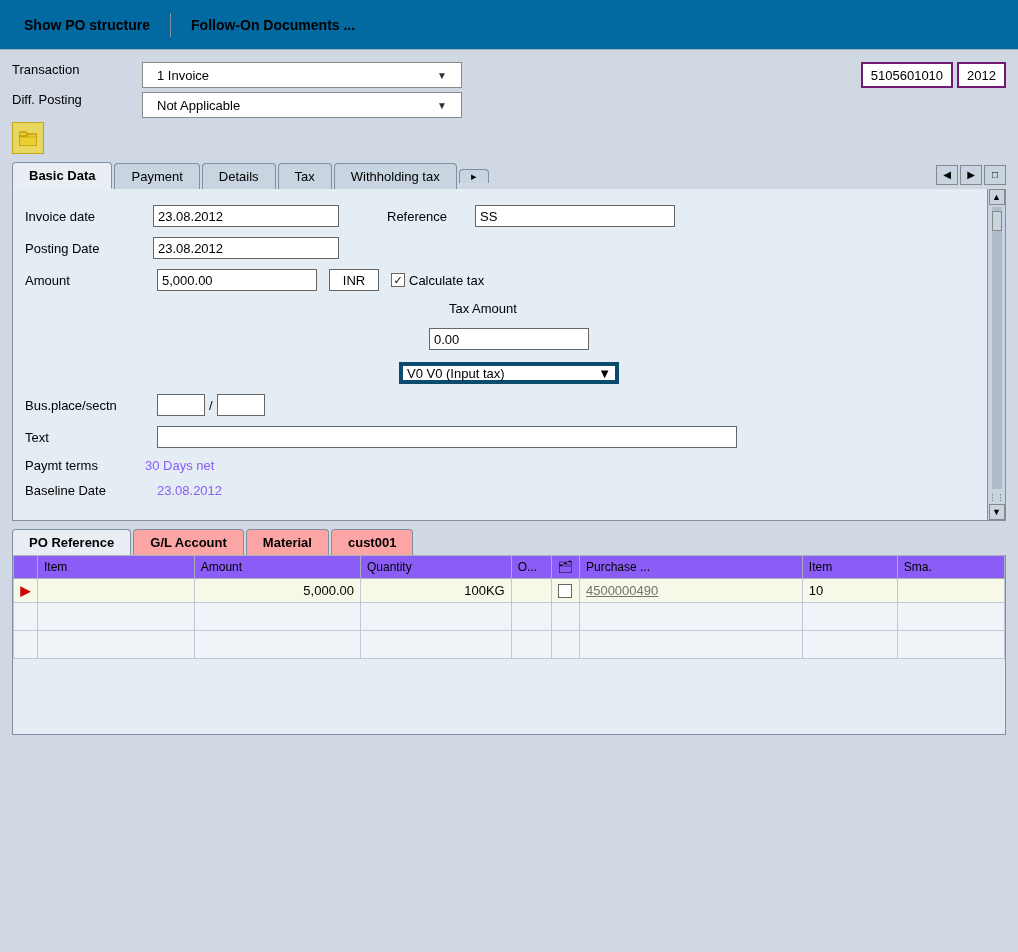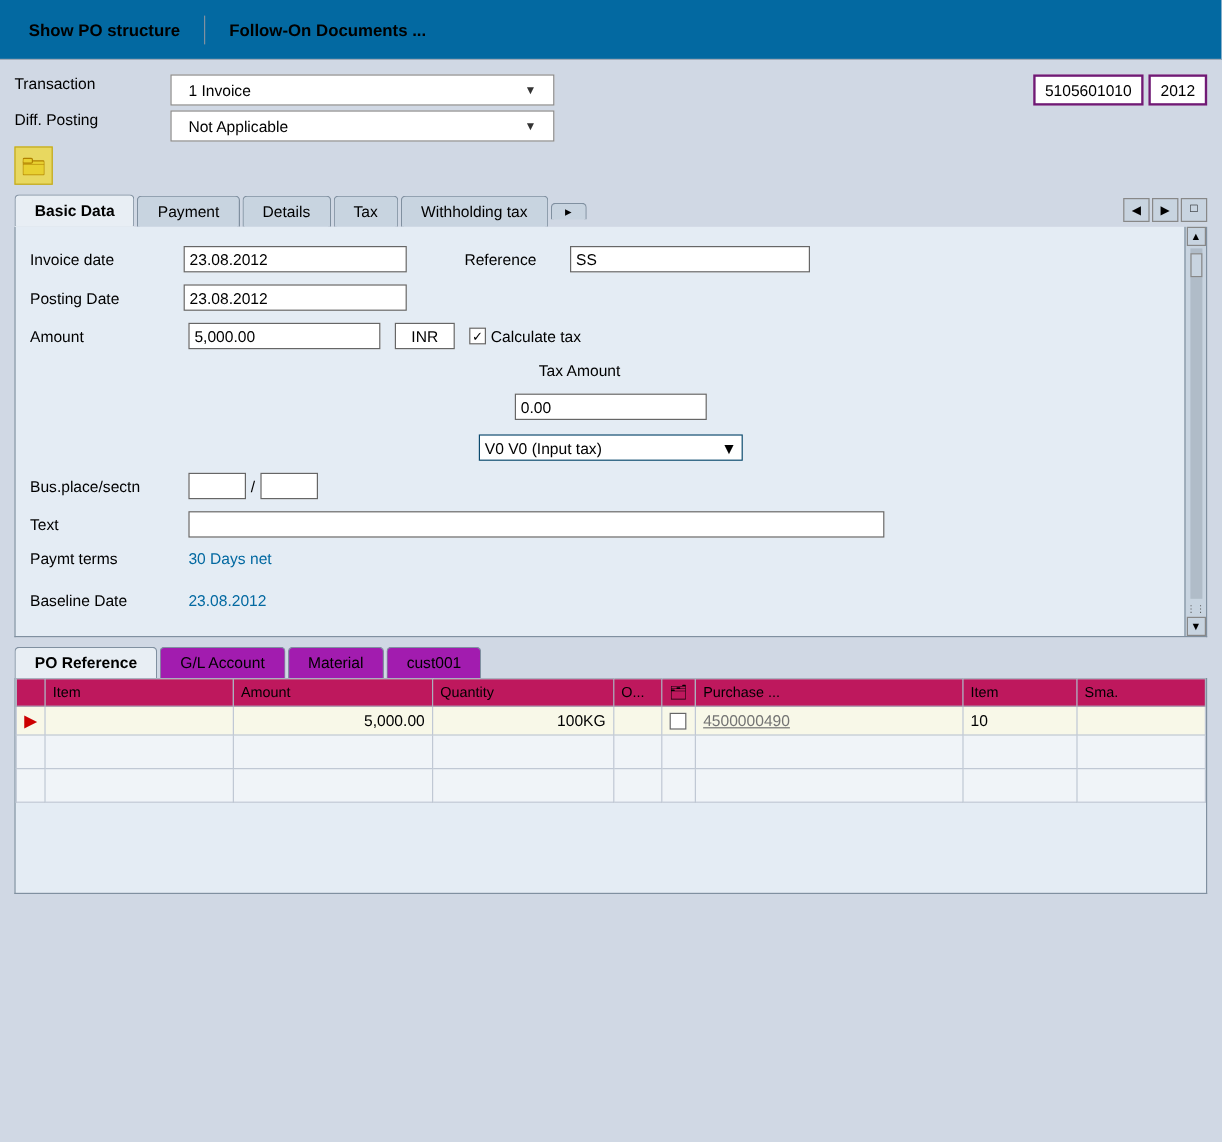--- a/index.html
+++ b/index.html
@@ -209,21 +209,21 @@
       background: #fff;
       display: inline-flex;
       align-items: center;
       justify-content: center;
       font-size: 11px;
     }
 
     .tax-dropdown {
       display: flex;
       align-items: center;
-      border: 1px solid #0c4a6e;
+      border: 4px solid #0c4a6e;
       background: #fff;
       height: 22px;
       padding: 0 4px;
       font-size: 13px;
       width: 220px;
       justify-content: space-between;
     }
 
     .bus-place-row {
       display: flex;
@@ -246,21 +246,21 @@
       border: 1px solid #666;
       background: #fff;
       height: 22px;
       padding: 0 4px;
       font-size: 13px;
       width: 580px;
     }
 
     .static-value {
       font-size: 13px;
-      color: #0369a1;
+      color: #8b5cf6;
     }
 
     
     .scroll-area {
       position: absolute;
       right: 0;
       top: 0;
       bottom: 0;
       width: 18px;
       background: #c8d4e0;
@@ -298,47 +298,48 @@
 
     
     .bottom-section {
       margin: 8px 4px 0 4px;
     }
     .bottom-tabs {
       display: flex;
       align-items: flex-end;
     }
     .bottom-tab {
-      background: #a21caf;
+      background: #fca5a5;
       border: 1px solid #8090a0;
       border-bottom: none;
       padding: 5px 16px;
       cursor: pointer;
       font-size: 13px;
       margin-right: 2px;
       border-radius: 4px 4px 0 0;
+      font-weight: bold;
     }
     .bottom-tab.active {
       background: #e8eef4;
       font-weight: bold;
     }
 
     
     .table-panel {
       background: #e4ecf4;
       border: 1px solid #8090a0;
       border-top: none;
       min-height: 180px;
     }
     .data-table {
       width: 100%;
       border-collapse: collapse;
     }
     .data-table th {
-      background: #be185d;
+      background: #8b5cf6;
       border: 1px solid #aab0be;
       padding: 4px 6px;
       font-size: 12px;
       font-weight: normal;
       text-align: left;
       white-space: nowrap;
     }
     .data-table td {
       border: 1px solid #c0c8d4;
       padding: 4px 6px;
@@ -482,21 +483,21 @@
         <span class="bus-sep">/</span>
         <input class="bus-input-small" type="text" style="">
       </div>
     </div>
 
     <div style="display:flex; align-items:center; margin-bottom:10px; gap:12px;">
       <span class="form-field-label">Text</span>
       <input class="text-field-wide" type="text" style="">
     </div>
 
-    <div style="display:flex; align-items:center; margin-bottom:20px; gap:12px;">
+    <div style="display:flex; align-items:center; margin-bottom:10px; ">
       <span class="form-field-label">Paymt terms</span>
       <span class="static-value">30 Days net</span>
     </div>
 
     <div style="display:flex; align-items:center; margin-bottom:10px; gap:12px;">
       <span class="form-field-label">Baseline Date</span>
       <span class="static-value">23.08.2012</span>
     </div>
 
     <div class="scroll-area">

